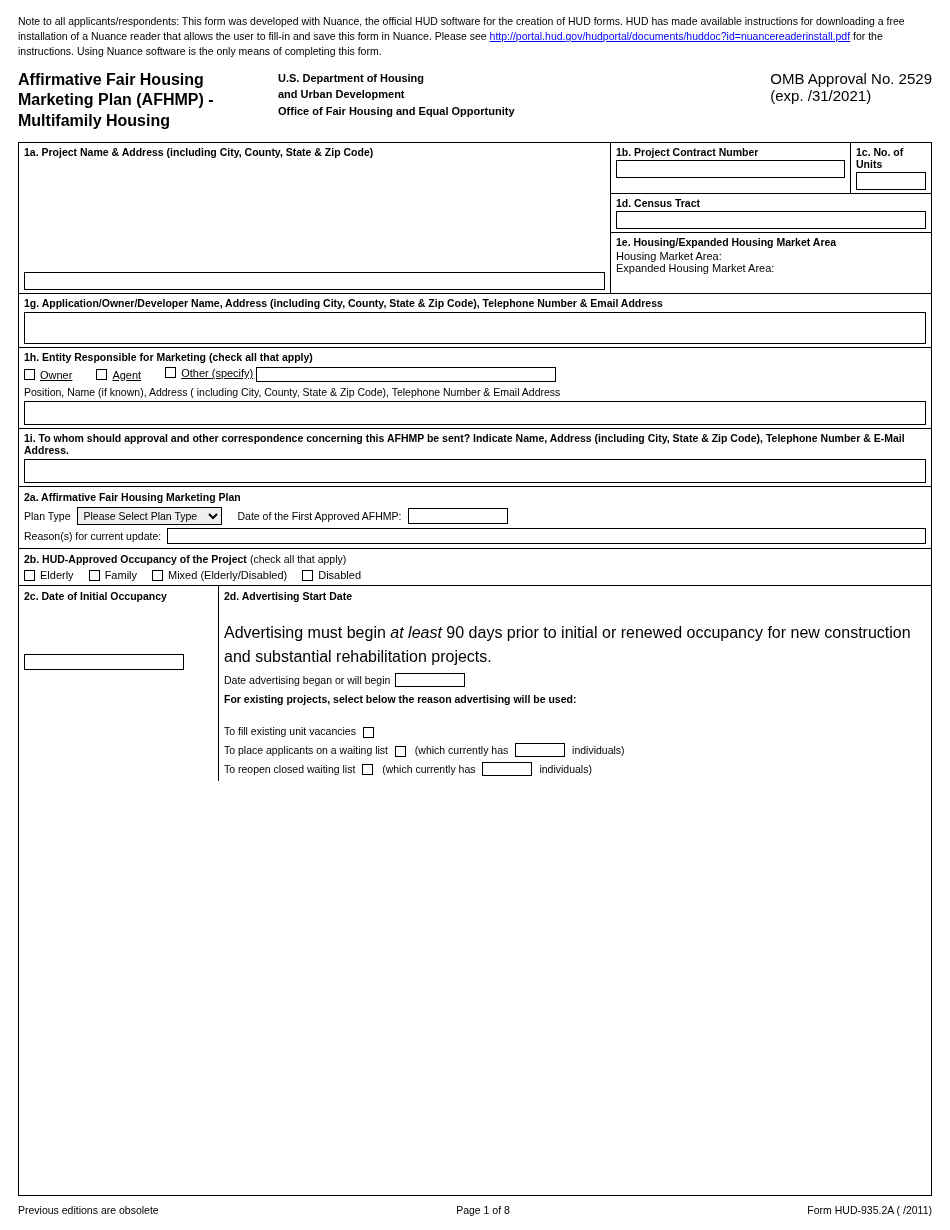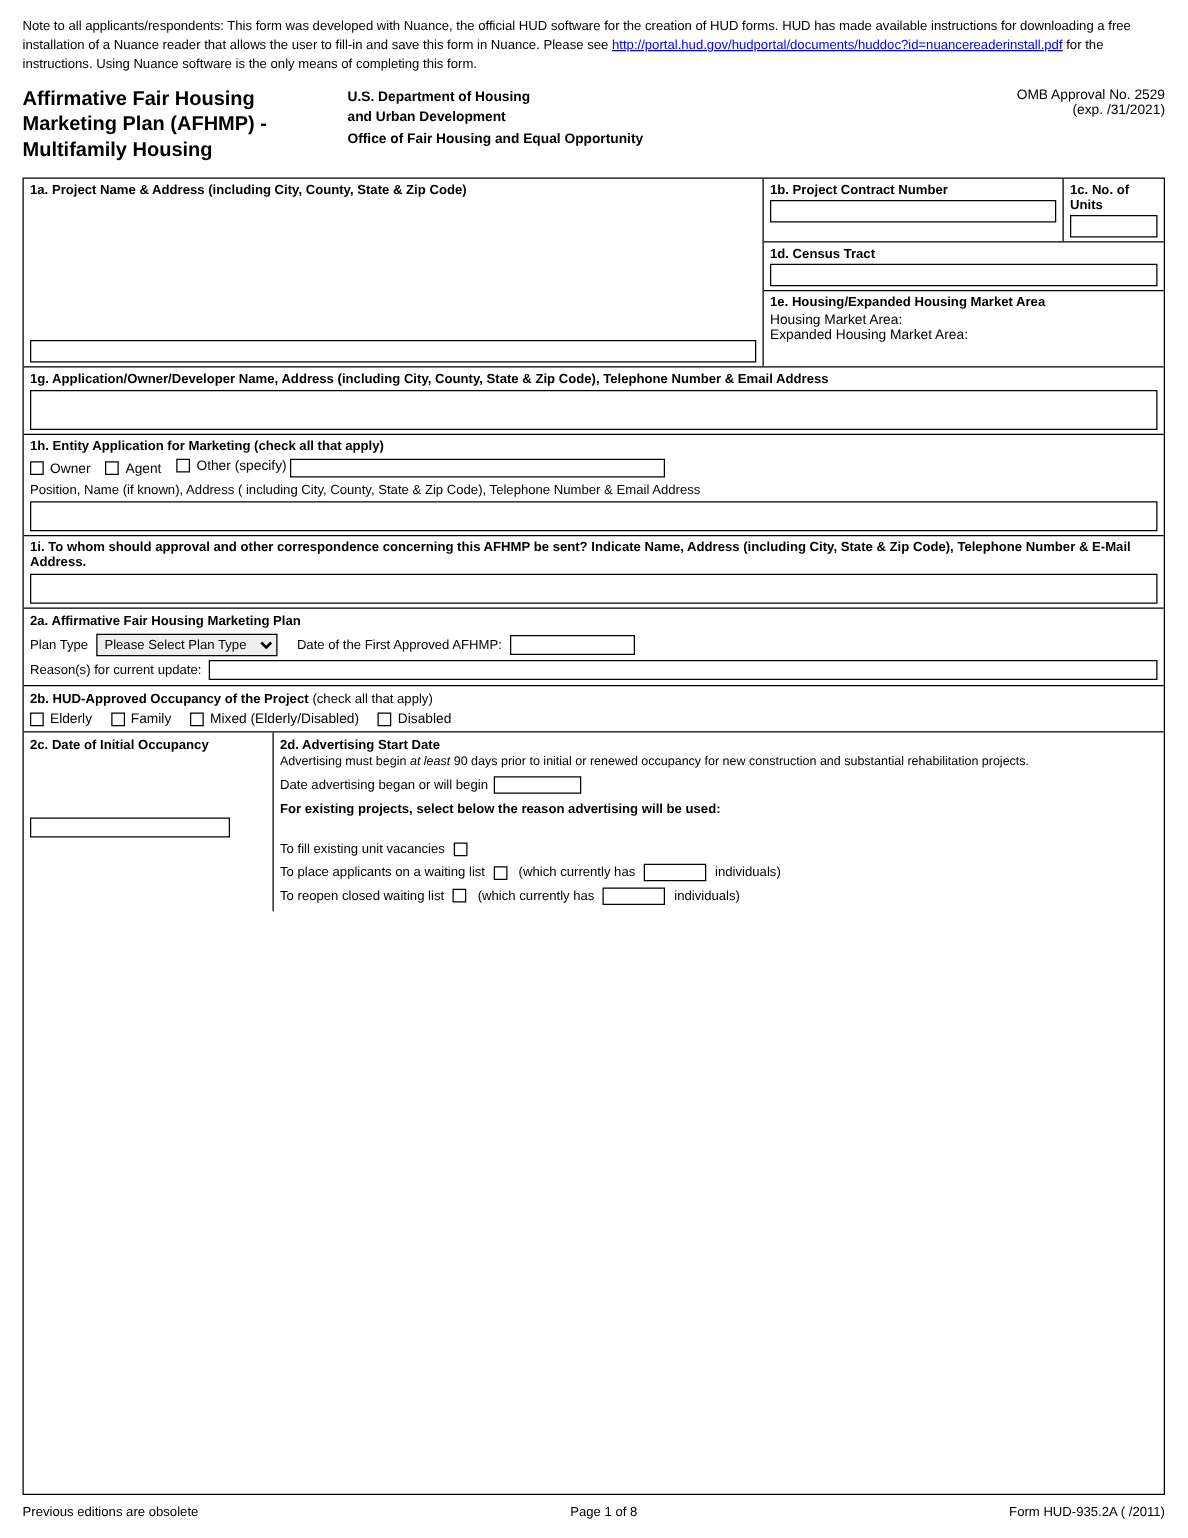--- a/index.html
+++ b/index.html
@@ -44,22 +44,21 @@
       line-height: 1.3;
     }
     .dept-info {
       flex: 1;
       font-size: 11px;
       font-weight: bold;
       line-height: 1.5;
     }
     .omb-info {
       flex: 0 0 auto;
-      font-size: 11px;
-      text-align: right;
+      font-size: 15px;
     }
     .form-body {
       border: 1px solid #000;
       flex: 1;
     }
     .row-section {
       border-bottom: 1px solid #000;
     }
     .row-section:last-child {
       border-bottom: none;
@@ -328,23 +327,23 @@
     </div>
 
 
     <div class="row-section owner-dev-row">
       <span class="section-label">1g. Application/Owner/Developer Name, Address  (including City, County, State &amp; Zip Code), Telephone Number &amp; Email Address</span>
       <div class="blank-area"></div>
     </div>
 
     <div class="row-section entity-row">
       <div style="margin-bottom:4px;">
-        <span class="section-label">1h. Entity Application for Marketing (check all that apply)</span>
-      </div>
-      <div style="display:flex; align-items:center; gap:12px; margin-bottom:4px;">
+        <span class="section-label">1h. Entity Responsible for Marketing (check all that apply)</span>
+      </div>
+      <div style="display:flex; align-items:center; gap:24px; margin-bottom:4px;text-decoration:underline;">
         <label style="display:flex;align-items:center;gap:3px;">
           <span class="checkbox-inline"></span>
           <span>Owner</span>
         </label>
         <label style="display:flex;align-items:center;gap:3px;">
           <span class="checkbox-inline"></span>
           <span>Agent</span>
         </label>
         <label style="display:flex;align-items:flex-start;gap:3px;">
           <span class="checkbox-inline"></span>
@@ -407,21 +406,21 @@
       </div>
     </div>
 
     <div class="row-section section-2c-2d">
       <div class="section-2c">
         <span style="font-weight:bold; font-size:10.5px;">2c. Date of Initial Occupancy</span>
         <input type="text" class="date-of-occ-input" value="" style="">
       </div>
       <div class="section-2d">
         <span style="font-weight:bold; font-size:10.5px;">2d. Advertising Start Date</span>
-        <div style="margin-top:0; font-size:10px; line-height:1.5;">
+        <div style="margin-top:19px; font-size:16px; line-height:1.5;">
           <span>Advertising must begin </span><em>at least</em><span> 90 days prior to initial or renewed occupancy for new construction and substantial rehabilitation projects.</span>
         </div>
         <div class="ad-row">
           <span style="font-size:10.5px;">Date advertising began or will begin</span>
           <input type="text" class="small-input" value="" style="">
         </div>
         <div style="font-weight:bold; font-size:10.5px; margin-top:6px;">For existing projects, select below the reason advertising will be used:</div>
         <div style="margin-top:19px; font-size:10.5px; line-height:1.9;">
           <div class="ad-line">
             <span>To fill existing unit vacancies</span>

